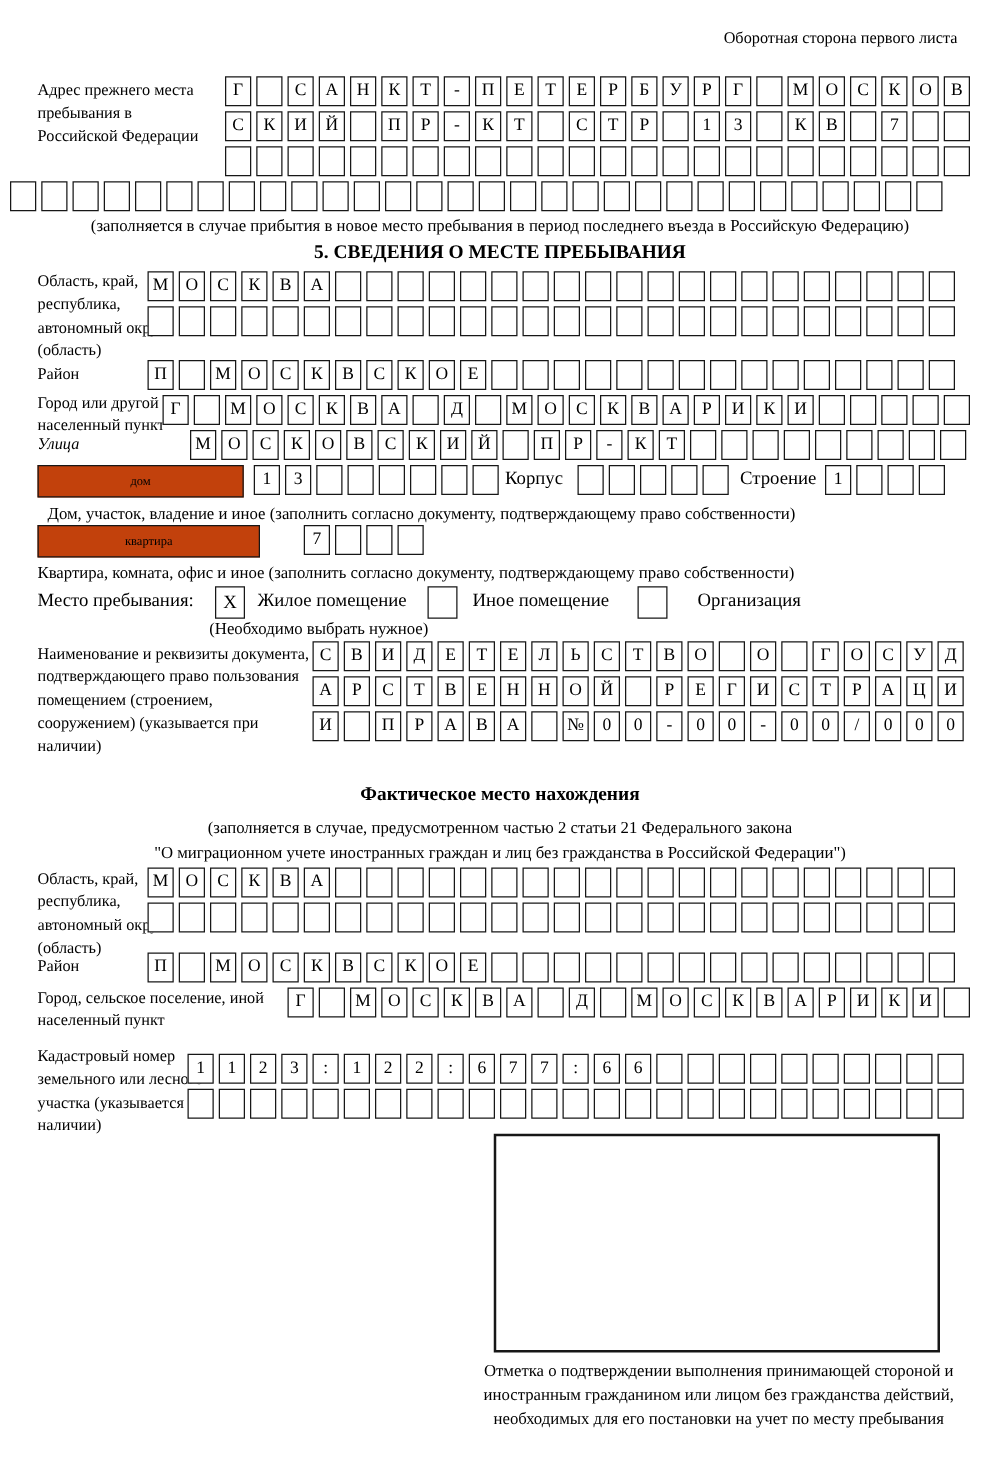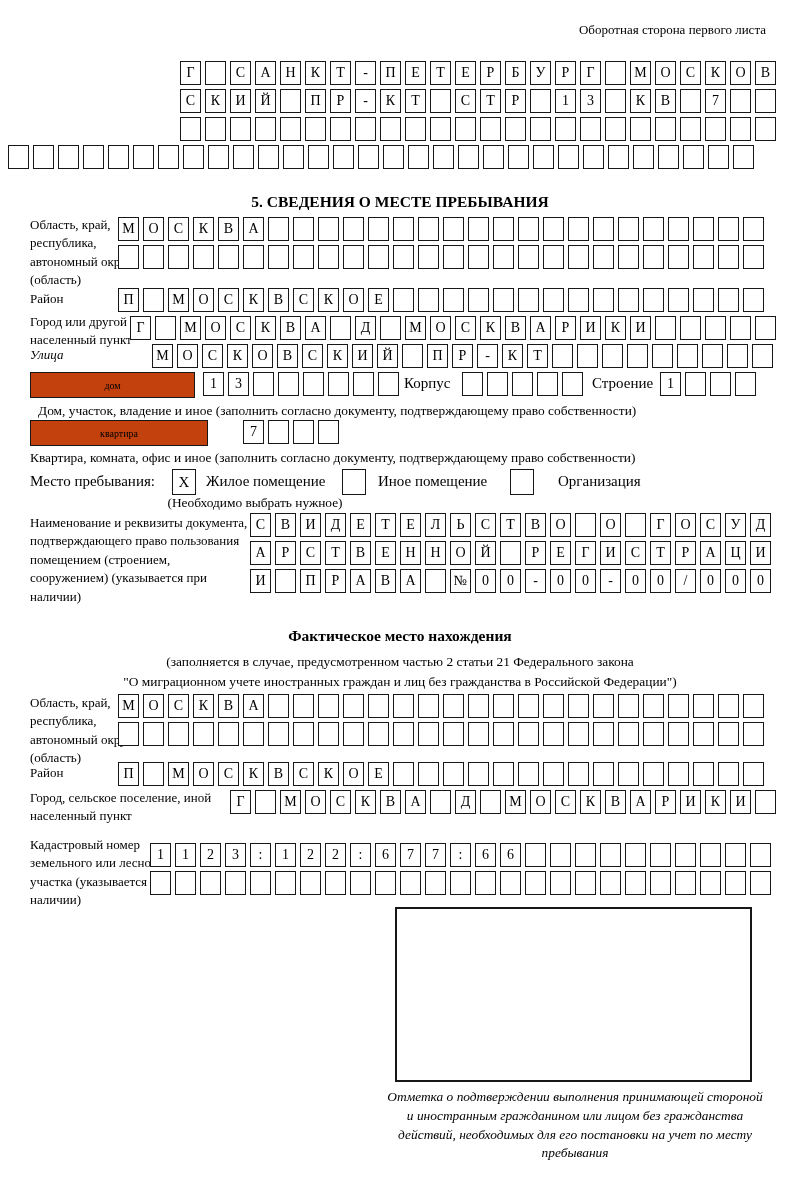--- a/index.html
+++ b/index.html
@@ -21,20 +21,21 @@
   .bigbox{border:2px solid #171717;box-sizing:border-box;background:#fff;}
   .inline-label{font-size:15px;}
 </style>
 </head>
 <body>
 
 <div class="page">
 
   <div class="abs label" style="top:21px;right:34px;">Оборотная сторона первого листа</div>
 
+  <div class="abs label" style="left:30px;top:63px;width:132px;">Адрес прежнего места пребывания в Российской Федерации</div>
   <div class="abs boxrow" style="left:180px;top:61px;">
       <span class="cell">Г</span>
       <span class="cell"></span>
       <span class="cell">С</span>
       <span class="cell">А</span>
       <span class="cell">Н</span>
       <span class="cell">К</span>
       <span class="cell">Т</span>
       <span class="cell">-</span>
       <span class="cell">П</span>
@@ -131,20 +132,21 @@
       <span class="cell"></span>
       <span class="cell"></span>
       <span class="cell"></span>
       <span class="cell"></span>
       <span class="cell"></span>
       <span class="cell"></span>
       <span class="cell"></span>
       <span class="cell"></span>
       <span class="cell"></span>
     </div>
+  <div class="abs caption center" style="left:0;top:172px;width:800px;">(заполняется в случае прибытия в новое место пребывания в период последнего въезда в Российскую Федерацию)</div>
 
   <div class="abs title" style="left:0;top:193px;">5. СВЕДЕНИЯ О МЕСТЕ ПРЕБЫВАНИЯ</div>
 
   <div class="abs label" style="left:30px;top:216px;width:118px;">Область, край, республика, автономный округ (область)</div>
   <div class="abs boxrow" style="left:118px;top:217px;">
       <span class="cell">М</span>
       <span class="cell">О</span>
       <span class="cell">С</span>
       <span class="cell">К</span>
       <span class="cell">В</span>
@@ -573,15 +575,15 @@
       <span class="cell"></span>
       <span class="cell"></span>
       <span class="cell"></span>
       <span class="cell"></span>
       <span class="cell"></span>
       <span class="cell"></span>
       <span class="cell"></span>
     </div>
 
   <div class="abs bigbox" style="left:395px;top:907px;width:357px;height:175px;"></div>
-  <div class="abs caption center" style="left:385px;top:1088px;width:380px;font-style:italic;">Отметка о подтверждении выполнения принимающей стороной и иностранным гражданином или лицом без гражданства действий, необходимых для его постановки на учет по месту пребывания</div>
+  <div class="abs caption center" style="left:385px;top:1088px;width:380px;">Отметка о подтверждении выполнения принимающей стороной и иностранным гражданином или лицом без гражданства действий, необходимых для его постановки на учет по месту пребывания</div>
 
 </div>
 
 </body></html>

